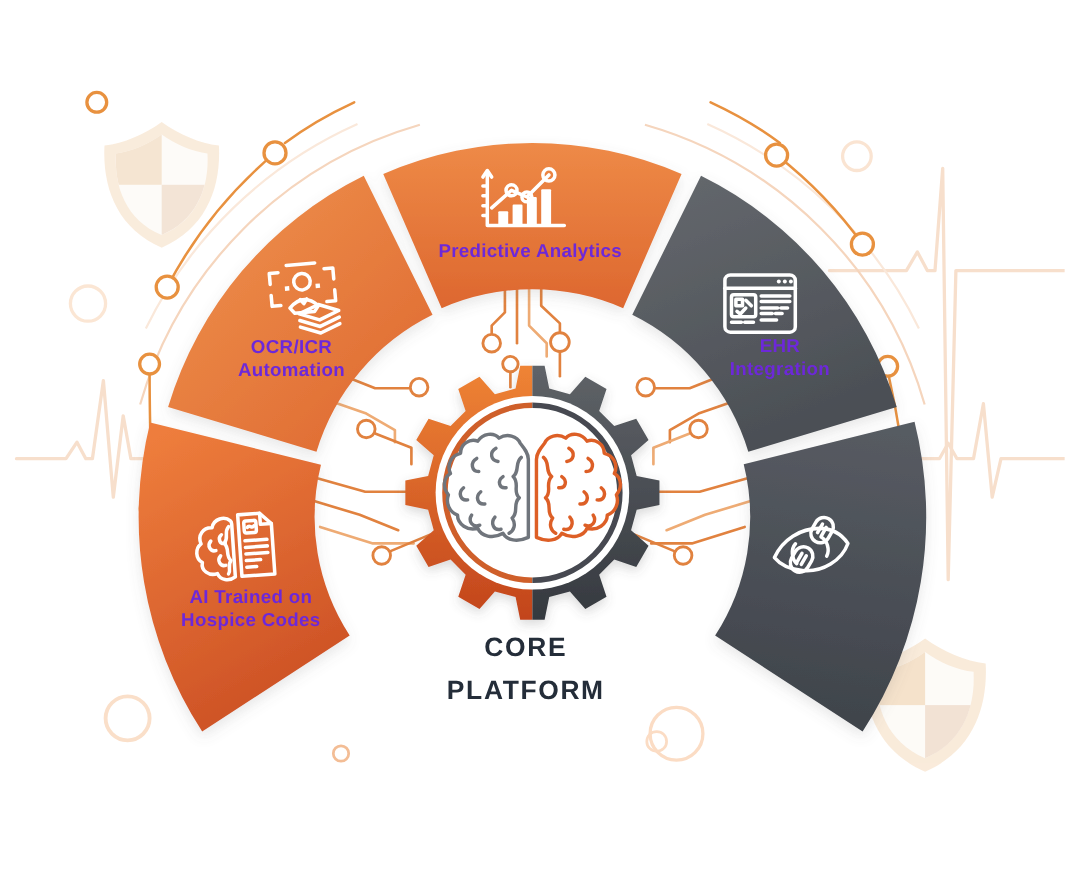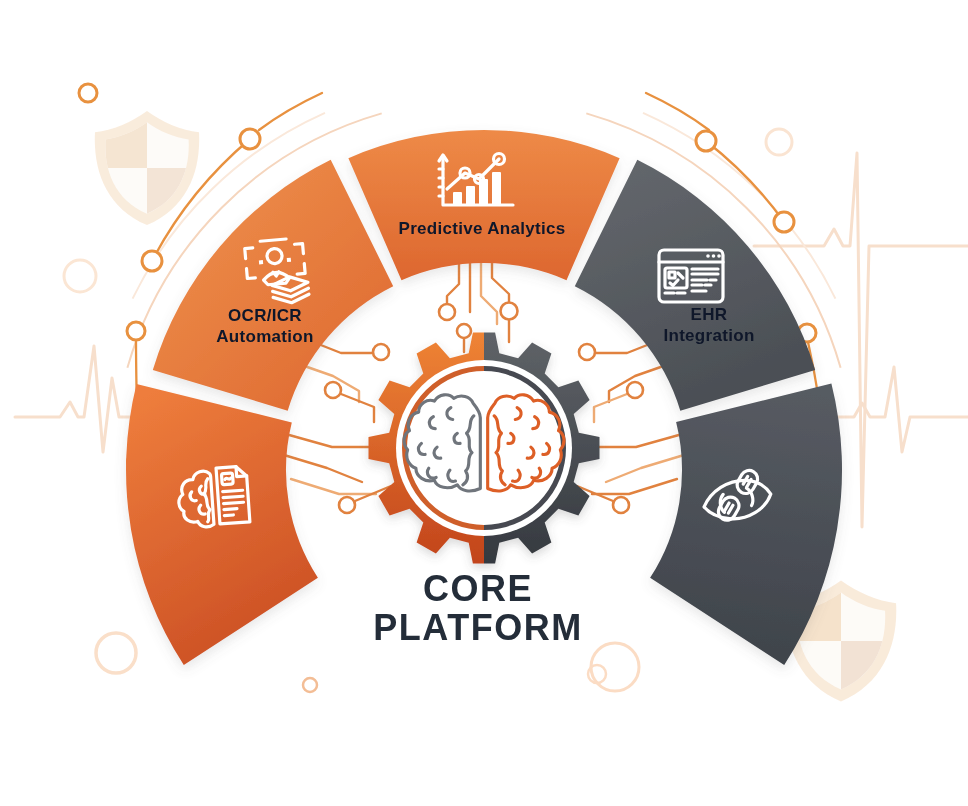--- a/index.html
+++ b/index.html
@@ -16,25 +16,25 @@
   .nodearc{stroke:var(--nodearc);fill:none;stroke-width:2.3;stroke-linecap:round;}
   .nodedot{stroke:var(--nodearc);fill:#fff;stroke-width:3;}
   .thinarc{stroke:var(--thinarc);fill:none;stroke-width:2;}
   .thinarc2{stroke:var(--thinarc2);fill:none;stroke-width:2;}
   .wmline{stroke:var(--wm);fill:none;stroke-width:3;stroke-linejoin:round;stroke-linecap:round;}
   .wmcirc{fill:none;}
   .icon{position:absolute;overflow:visible;}
   .icon *{vector-effect:none;}
   .iconstroke{stroke:#fff;fill:none;stroke-width:3.2;stroke-linecap:round;stroke-linejoin:round;}
   .iconfill{fill:#fff;stroke:none;}
-  .seg-label{position:absolute;transform:translate(-50%,-50%);text-align:center;color:#0f172a;
+  .seg-label{position:absolute;transform:translate(-50%,-50%);text-align:center;color:#6d28d9;
              font-weight:bold;font-size:17px;line-height:21px;letter-spacing:.3px;white-space:nowrap;}
   .seg-label span{display:block;}
   .title{position:absolute;left:478px;top:608px;transform:translate(-50%,-50%);text-align:center;
-         color:var(--title-color);font-weight:bold;font-size:36px;line-height:39px;letter-spacing:1.5px;white-space:nowrap;}
+         color:var(--title-color);font-weight:bold;font-size:24px;line-height:39px;letter-spacing:1.5px;white-space:nowrap;}
   .title span{display:block;}
 </style>
 </head>
 <body>
 
 <div class="stage">
 
 <svg id="scene" width="968" height="806" viewBox="0 0 968 806" xmlns="http://www.w3.org/2000/svg" xmlns:xlink="http://www.w3.org/1999/xlink">
   <defs>
     <linearGradient id="gradSeg0" x1="0.2" y1="0" x2="0.6" y2="1">
@@ -277,20 +277,24 @@
   </g>
 </svg>
 
 <div class="seg-label" style="left:482px;top:228px">
   <span>Predictive Analytics</span>
 </div>
 <div class="seg-label" style="left:265px;top:326px">
   <span>OCR/ICR</span>
       <span>Automation</span>
 </div>
+<div class="seg-label" style="left:228px;top:553px">
+  <span>AI Trained on</span>
+      <span>Hospice Codes</span>
+</div>
 <div class="seg-label" style="left:709px;top:325px">
   <span>EHR</span>
       <span>Integration</span>
 </div>
 
 <div class="title">
   <span>CORE</span>
       <span>PLATFORM</span>
 </div>
 

